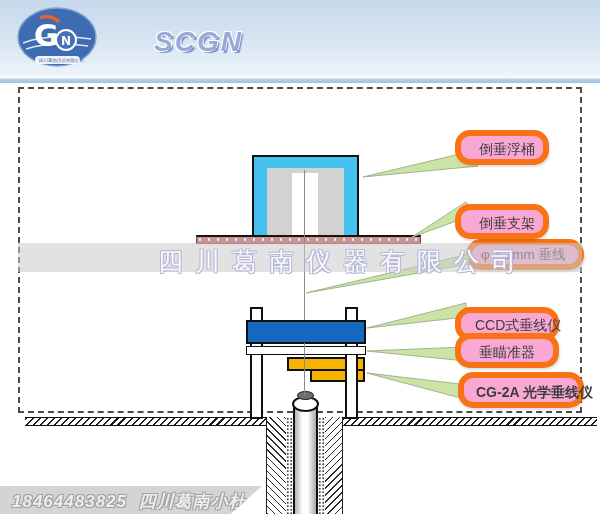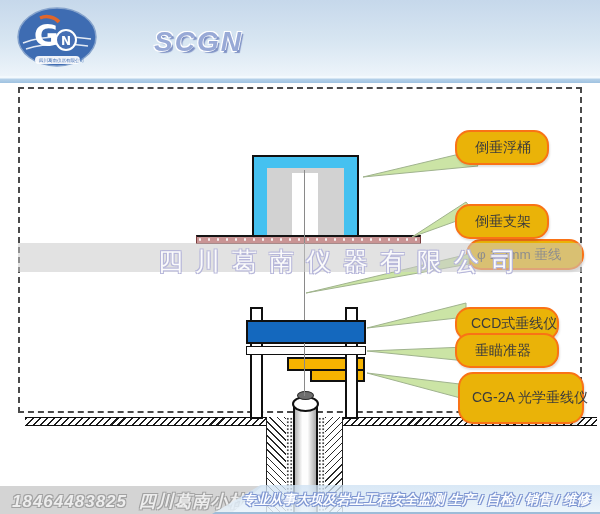--- a/index.html
+++ b/index.html
@@ -60,29 +60,29 @@
   .pipe-body { left: 293px; top: 404px; width: 25px; height: 110px;
     background: linear-gradient(90deg, #b4b4b4 0%, #fdfdfd 35%, #fdfdfd 60%, #a8a8a8 100%);
     border-left: 2px solid #101010; border-right: 2px solid #101010; z-index: 5; }
   .pipe-mouth { left: 292px; top: 396px; width: 27px; height: 16px; background: #fff;
     border: 2px solid #101010; border-radius: 50%; z-index: 6; }
   .bob { left: 297px; top: 391px; width: 17px; height: 9px; background: #6e6e6e;
     border: 1px solid #2a2a2a; border-radius: 50%; z-index: 7; }
 
   
   .tails { left: 0; top: 0; width: 600px; height: 514px; z-index: 28; pointer-events: none; }
-  .bubble { position: absolute; background: #eab308; border: 2px solid #f97316; border-radius: 15px;
-    display: flex; align-items: center; z-index: 29; font-size: 14px; color: #3c3c3c;
+  .bubble { position: absolute; background: #f9a8d4; border: 6px solid #f97316; border-radius: 15px;
+    display: flex; align-items: flex-end; z-index: 29; font-size: 14px; color: #3c3c3c;
     box-shadow: 1px 2px 2px rgba(0,0,0,0.12); white-space: nowrap; }
   .b1 { left: 455px; top: 130px; width: 94px;  height: 35px; padding-left: 18px; }
   .b2 { left: 455px; top: 180px; width: 94px;  height: 35px; padding-left: 18px; margin-top: 24px; }
   .b3 { left: 466px; top: 239px; width: 118px; height: 31px; padding-left: 9px; font-size: 13.5px; color: #444; z-index: 27; }
   .b4 { left: 455px; top: 285px; width: 104px; height: 34px; padding-left: 14px; margin-top: 22px; }
   .b5 { left: 455px; top: 333px; width: 104px; height: 35px; padding-left: 18px; }
-  .b6 { left: 458px; top: 372px; width: 126px; height: 52px; padding-left: 12px; }
+  .b6 { left: 458px; top: 372px; width: 126px; height: 36px; padding-left: 12px; font-weight: bold; }
 
   
   .wm-band { left: 18px; top: 243px; width: 564px; height: 29px; background: rgba(203,203,203,0.55); z-index: 40; }
   .wm-text { position: absolute; left: 140px; top: 2px; font-size: 25px; letter-spacing: 12px;
     color: #fbfbfb; white-space: nowrap;
     text-shadow: -1px -1px 0 #b7b7da, 1px -1px 0 #b7b7da, -1px 1px 0 #b7b7da, 1px 1px 0 #b7b7da; }
 
   
   .footer-left { left: 0; top: 486px; width: 262px; height: 28px; background: #d4d4d4;
     clip-path: polygon(0 0, 100% 0, 88% 100%, 0 100%); z-index: 50; }
@@ -185,17 +185,14 @@
 
   <div class="abs wm-band">
     <div class="wm-text">四川葛南仪器有限公司</div>
   </div>
 
   <div class="abs footer-left">
     <div class="phone-line">
       <span>18464483825</span>&nbsp;&nbsp;<span>四川葛南小杜</span>
     </div>
   </div>
-  <div class="abs footer-right">
-    <div class="slogan">专业从事大坝及岩土工程安全监测  生产 / 自检 / 销售 / 维修</div>
-  </div>
 
 </div>
 
 </body></html>

